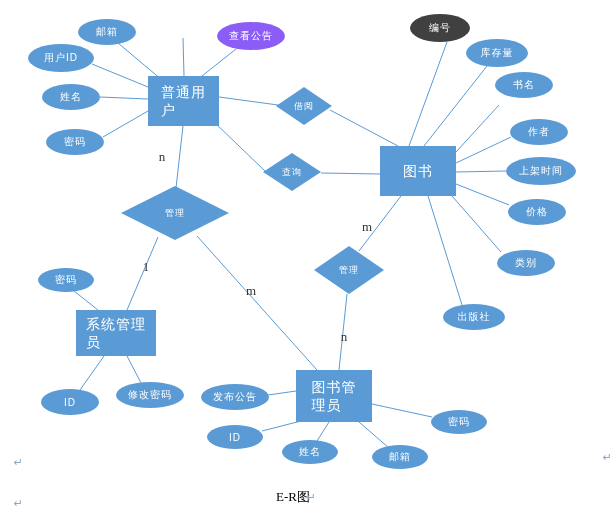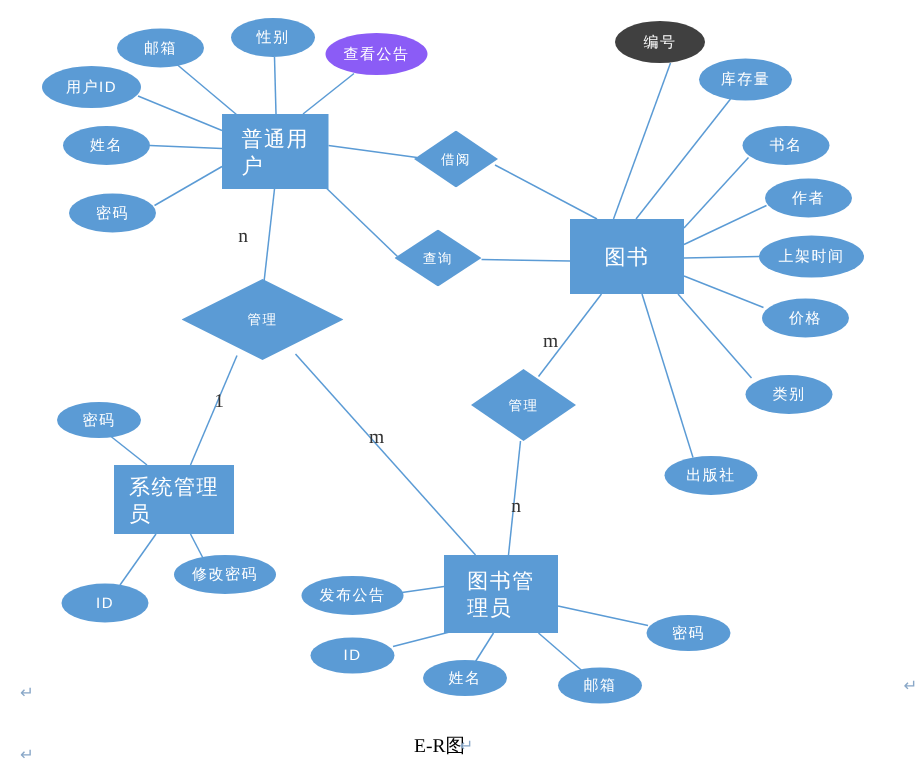--- a/index.html
+++ b/index.html
@@ -128,36 +128,35 @@
     <div class="entity" style="left: 380px; top: 146px; width: 76px; height: 50px; background: rgb(91, 155, 213); color: rgb(255, 255, 255);">图书</div>
     <div class="entity" style="left: 296px; top: 370px; width: 76px; height: 52px; background: rgb(91, 155, 213); color: rgb(255, 255, 255);">图书管
 理员</div>
     <div class="entity" style="left: 76px; top: 310px; width: 80px; height: 46px; background: rgb(91, 155, 213); color: rgb(255, 255, 255);">系统管理
 员</div>
     <div class="relationship" style="left: 276px; top: 87px; width: 56px; height: 38px; background: rgb(91, 155, 213); color: rgb(255, 255, 255);">借阅</div>
     <div class="relationship" style="left: 263px; top: 153px; width: 58px; height: 38px; background: rgb(91, 155, 213); color: rgb(255, 255, 255);">查询</div>
     <div class="relationship" style="left: 121px; top: 186px; width: 108px; height: 54px; background: rgb(91, 155, 213); color: rgb(255, 255, 255);">管理</div>
     <div class="relationship" style="left: 314px; top: 246px; width: 70px; height: 48px; background: rgb(91, 155, 213); color: rgb(255, 255, 255);">管理</div>
     <div class="attribute" style="left: 78px; top: 19px; width: 58px; height: 26px; background: rgb(91, 155, 213); color: rgb(255, 255, 255);">邮箱</div>
-    <div class="attribute" style="left: 154px; top: 12px; width: 56px; height: 26px; background: rgb(91, 155, 213); color: rgb(255, 255, 255);">性别</div>
     <div class="attribute" style="left: 217px; top: 22px; width: 68px; height: 28px; background: #8b5cf6; color: rgb(255, 255, 255);">查看公告</div>
     <div class="attribute" style="left: 28px; top: 44px; width: 66px; height: 28px; background: rgb(91, 155, 213); color: rgb(255, 255, 255);">用户ID</div>
     <div class="attribute" style="left: 42px; top: 84px; width: 58px; height: 26px; background: rgb(91, 155, 213); color: rgb(255, 255, 255);">姓名</div>
     <div class="attribute" style="left: 46px; top: 129px; width: 58px; height: 26px; background: rgb(91, 155, 213); color: rgb(255, 255, 255);">密码</div>
     <div class="attribute" style="left: 410px; top: 14px; width: 60px; height: 28px; background: #404040; color: rgb(255, 255, 255);">编号</div>
     <div class="attribute" style="left: 466px; top: 39px; width: 62px; height: 28px; background: rgb(91, 155, 213); color: rgb(255, 255, 255);">库存量</div>
-    <div class="attribute" style="left: 495px; top: 84px; width: 58px; height: 26px; background: rgb(91, 155, 213); color: rgb(255, 255, 255);">书名</div>
+    <div class="attribute" style="left: 495px; top: 72px; width: 58px; height: 26px; background: rgb(91, 155, 213); color: rgb(255, 255, 255);">书名</div>
     <div class="attribute" style="left: 510px; top: 119px; width: 58px; height: 26px; background: rgb(91, 155, 213); color: rgb(255, 255, 255);">作者</div>
     <div class="attribute" style="left: 506px; top: 157px; width: 70px; height: 28px; background: rgb(91, 155, 213); color: rgb(255, 255, 255);">上架时间</div>
     <div class="attribute" style="left: 508px; top: 199px; width: 58px; height: 26px; background: rgb(91, 155, 213); color: rgb(255, 255, 255);">价格</div>
     <div class="attribute" style="left: 497px; top: 250px; width: 58px; height: 26px; background: rgb(91, 155, 213); color: rgb(255, 255, 255);">类别</div>
     <div class="attribute" style="left: 443px; top: 304px; width: 62px; height: 26px; background: rgb(91, 155, 213); color: rgb(255, 255, 255);">出版社</div>
     <div class="attribute" style="left: 38px; top: 268px; width: 56px; height: 24px; background: rgb(91, 155, 213); color: rgb(255, 255, 255);">密码</div>
     <div class="attribute" style="left: 41px; top: 389px; width: 58px; height: 26px; background: rgb(91, 155, 213); color: rgb(255, 255, 255);">ID</div>
-    <div class="attribute" style="left: 116px; top: 370px; width: 68px; height: 26px; background: rgb(91, 155, 213); color: rgb(255, 255, 255);">修改密码</div>
+    <div class="attribute" style="left: 116px; top: 382px; width: 68px; height: 26px; background: rgb(91, 155, 213); color: rgb(255, 255, 255);">修改密码</div>
     <div class="attribute" style="left: 201px; top: 384px; width: 68px; height: 26px; background: rgb(91, 155, 213); color: rgb(255, 255, 255);">发布公告</div>
     <div class="attribute" style="left: 207px; top: 425px; width: 56px; height: 24px; background: rgb(91, 155, 213); color: rgb(255, 255, 255);">ID</div>
     <div class="attribute" style="left: 282px; top: 440px; width: 56px; height: 24px; background: rgb(91, 155, 213); color: rgb(255, 255, 255);">姓名</div>
     <div class="attribute" style="left: 372px; top: 445px; width: 56px; height: 24px; background: rgb(91, 155, 213); color: rgb(255, 255, 255);">邮箱</div>
     <div class="attribute" style="left: 431px; top: 410px; width: 56px; height: 24px; background: rgb(91, 155, 213); color: rgb(255, 255, 255);">密码</div>
     <div class="edge-label" style="left: 162px; top: 157px;">n</div>
     <div class="edge-label" style="left: 146px; top: 267px;">1</div>
     <div class="edge-label" style="left: 251px; top: 291px;">m</div>
     <div class="edge-label" style="left: 367px; top: 227px;">m</div>
     <div class="edge-label" style="left: 344px; top: 337px;">n</div>

